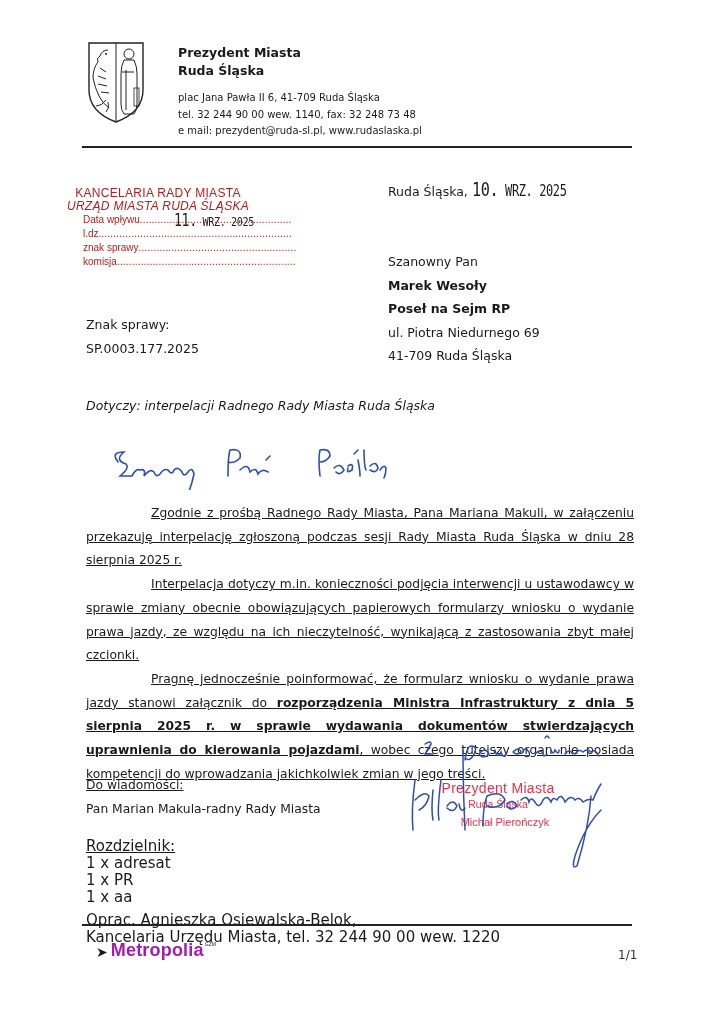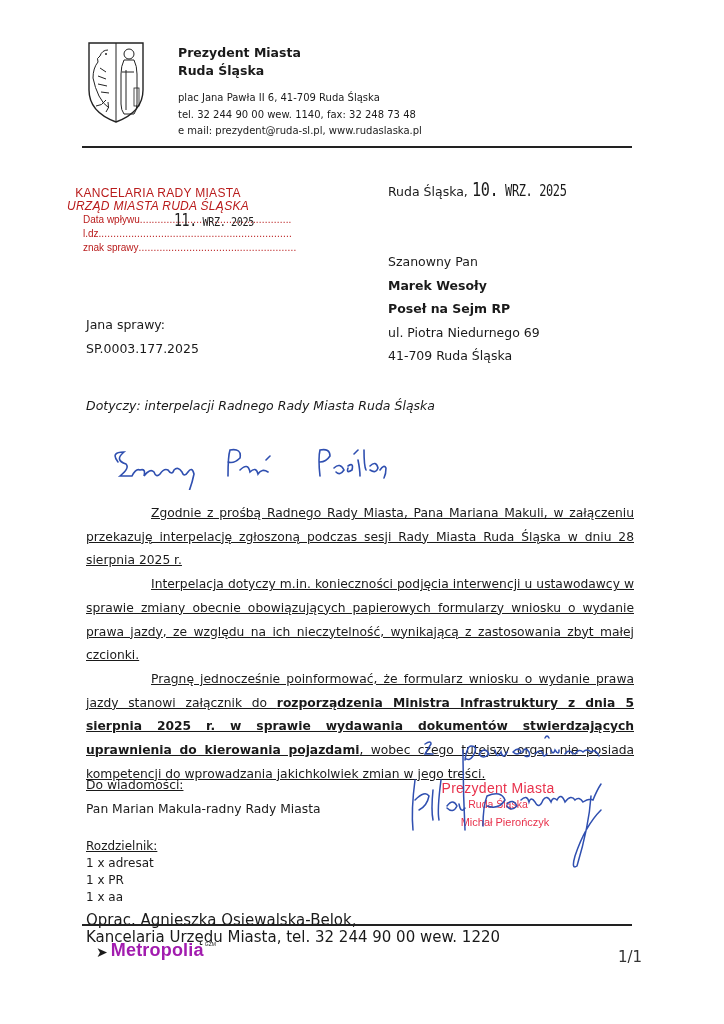--- a/index.html
+++ b/index.html
@@ -33,36 +33,36 @@
     .subject { left: 86px; top: 398px; font-size: 12.5px; font-style: italic; }
 
     .greeting { left: 108px; top: 440px; width: 310px; height: 50px; }
 
     .body-text { left: 86px; top: 502px; width: 548px; font-size: 12.3px; line-height: 23.7px; text-align: justify; }
     .body-text p { margin: 0; text-indent: 65px; text-decoration: underline; }
     .body-text b { font-weight: bold; }
 
     .cc { left: 86px; top: 738px; font-size: 12.3px; line-height: 23.5px; }
     .u { text-decoration: underline; margin-top: 36px; }
-    .dist { left: 86px; top: 802px; font-size: 12px; line-height: 17px; }
+    .dist { left: 86px; top: 802px; font-size: 15px; line-height: 17px; }
 
     .sig { left: 395px; top: 730px; width: 260px; height: 145px; }
     .sig-stamp { left: 438px; top: 780px; color: #e8324c; font-family: "Liberation Sans", sans-serif; text-align: center; width: 120px; }
     .sig-stamp .s1 { font-size: 14px; letter-spacing: 0.3px; }
     .sig-stamp .s2 { font-size: 10.5px; margin-top: 2px; }
     .sig-stamp .s3 { font-size: 11px; margin-top: 6px; margin-left: 14px; }
 
     .prep { left: 86px; top: 883px; font-size: 15px; line-height: 17px; margin-top: 29px; }
     .hr-bot { left: 82px; top: 924px; width: 550px; height: 2px; background: #222; }
 
     .logo { left: 96px; top: 940px; display: flex; align-items: flex-start; font-family: "Liberation Sans", sans-serif; }
     .logo .mark { font-size: 14px; margin-right: 3px; margin-top: 4px; }
     .logo .name { font-size: 18px; font-weight: bold; letter-spacing: 0.2px; color: #a21caf; }
     .logo .sup { font-size: 5px; margin-left: 1px; margin-top: 1px; }
-    .pageno { left: 618px; top: 948px; font-size: 15px; color: #333; }
+    .pageno { left: 618px; top: 948px; font-size: 12px; color: #333; }
   </style>
 </head>
 <body>
 
 <svg class="abs crest" viewBox="0 0 60 84">
   <path d="M3 3 H57 V50 Q57 72 30 82 Q3 72 3 50 Z" fill="none" stroke="#222" stroke-width="1.4"></path>
   <line x1="30" y1="3" x2="30" y2="82" stroke="#222" stroke-width="1"></line>
 
   <path d="M22 10 q-6 0 -8 6 q-4 2 -2 6 q-5 6 -5 16 q2 10 6 18 q4 8 10 12 M14 28 l6 4 M12 36 l8 3 M12 44 l9 2 M15 52 l8 1 M20 60 q-4 6 -10 6 M22 62 q2 6 -2 10" fill="none" stroke="#222" stroke-width="1"></path>
   <circle cx="20" cy="14" r="1" fill="#222"></circle>
@@ -84,41 +84,42 @@
   <div>e mail: prezydent@ruda-sl.pl, www.rudaslaska.pl</div>
 </div>
 <div class="abs hr-top"></div>
 
 <div class="abs stamp">
   <div class="t1">KANCELARIA RADY MIASTA</div>
   <div class="t2">URZĄD MIASTA RUDA ŚLĄSKA</div>
   <div class="row"><span>Data wpływu</span><span class="dots">...................................................</span></div>
   <div class="row"><span>l.dz.</span><span class="dots">................................................................</span></div>
   <div class="row"><span>znak sprawy</span><span class="dots">.....................................................</span></div>
+  <div class="row"><span>komisja</span><span class="dots">............................................................</span></div>
 </div>
 <div class="abs stamp-date">
   <span class="big">11.</span>
   <span>WRZ. 2025</span>
 </div>
 
 <div class="abs city-date">
   <span>Ruda Śląska,</span>
   <span class="stampd"><span class="big">10.</span> <span>WRZ. 2025</span></span>
 </div>
 
 <div class="abs addr">
   <div>Szanowny Pan</div>
   <div class="b">Marek Wesoły</div>
   <div class="b">Poseł na Sejm RP</div>
   <div>ul. Piotra Niedurnego 69</div>
   <div>41-709 Ruda Śląska</div>
 </div>
 
 <div class="abs ref">
-  <div>Jana sprawy:</div>
+  <div>Znak sprawy:</div>
   <div>SP.0003.177.2025</div>
 </div>
 
 <div class="abs subject">Dotyczy: interpelacji Radnego Rady Miasta Ruda Śląska</div>
 
 <svg class="abs greeting" viewBox="0 0 310 50">
   <title>Szanowny Panie Pośle,</title>
   <g fill="none" stroke="#2f4fb0" stroke-width="1.6" stroke-linecap="round">
     <path d="M10 22 q-8 -10 6 -10 q-10 8 2 12 q4 4 -6 12 h12 q4 -8 8 -6 q6 -2 4 6 q6 -8 10 -4 q2 6 6 2 q4 -6 8 -4 q4 6 6 0 q4 -4 8 2 q2 6 6 0 q4 -6 6 2 q-2 10 -6 20"></path>
     <path d="M120 36 q0 -20 2 -26 q12 -2 10 8 q-6 6 -12 4 M132 30 q8 -8 10 2 q6 -6 8 2 q4 -6 10 -2 M158 20 l4 -4"></path>

